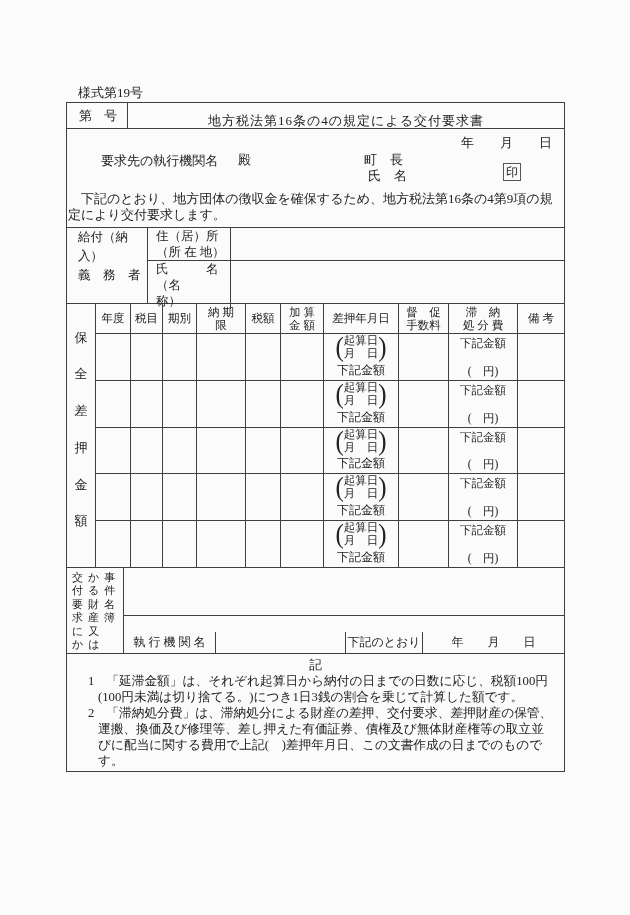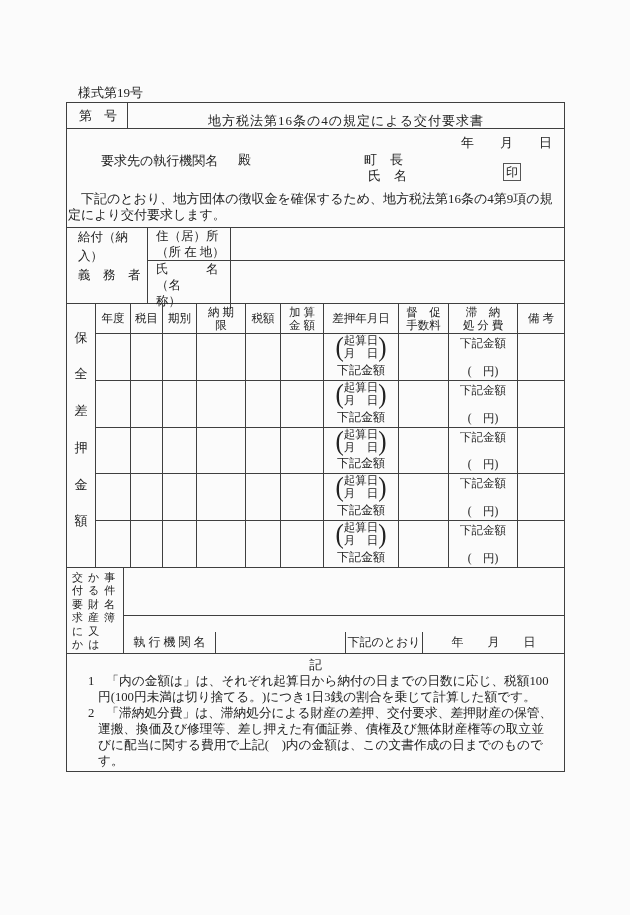--- a/index.html
+++ b/index.html
@@ -275,21 +275,21 @@
           <div class="abc a1 br"></div>
           <div class="abc a2 br">下記のとおり</div>
           <div class="abc a3">年　　月　　日</div>
         </div>
       </div>
     </div>
 
     <div class="notes">
       <div class="notes-heading">記</div>
       <div class="note-item">
-        <span class="note-no">1</span><span>「内の金額は」は、それぞれ起算日から納付の日までの日数に応じ、税額100円(100円未満は切り捨てる。)につき1日3銭の割合を乗じて計算した額です。</span>
+        <span class="note-no">1</span><span>「延滞金額」は、それぞれ起算日から納付の日までの日数に応じ、税額100円(100円未満は切り捨てる。)につき1日3銭の割合を乗じて計算した額です。</span>
       </div>
       <div class="note-item">
-        <span class="note-no">2</span><span>「滞納処分費」は、滞納処分による財産の差押、交付要求、差押財産の保管、運搬、換価及び修理等、差し押えた有価証券、債権及び無体財産権等の取立並びに配当に関する費用で上記(　)内の金額は、この文書作成の日までのものです。</span>
+        <span class="note-no">2</span><span>「滞納処分費」は、滞納処分による財産の差押、交付要求、差押財産の保管、運搬、換価及び修理等、差し押えた有価証券、債権及び無体財産権等の取立並びに配当に関する費用で上記(　)差押年月日、この文書作成の日までのものです。</span>
       </div>
     </div>
 
   </div>
 </div>
 
 </body></html>

